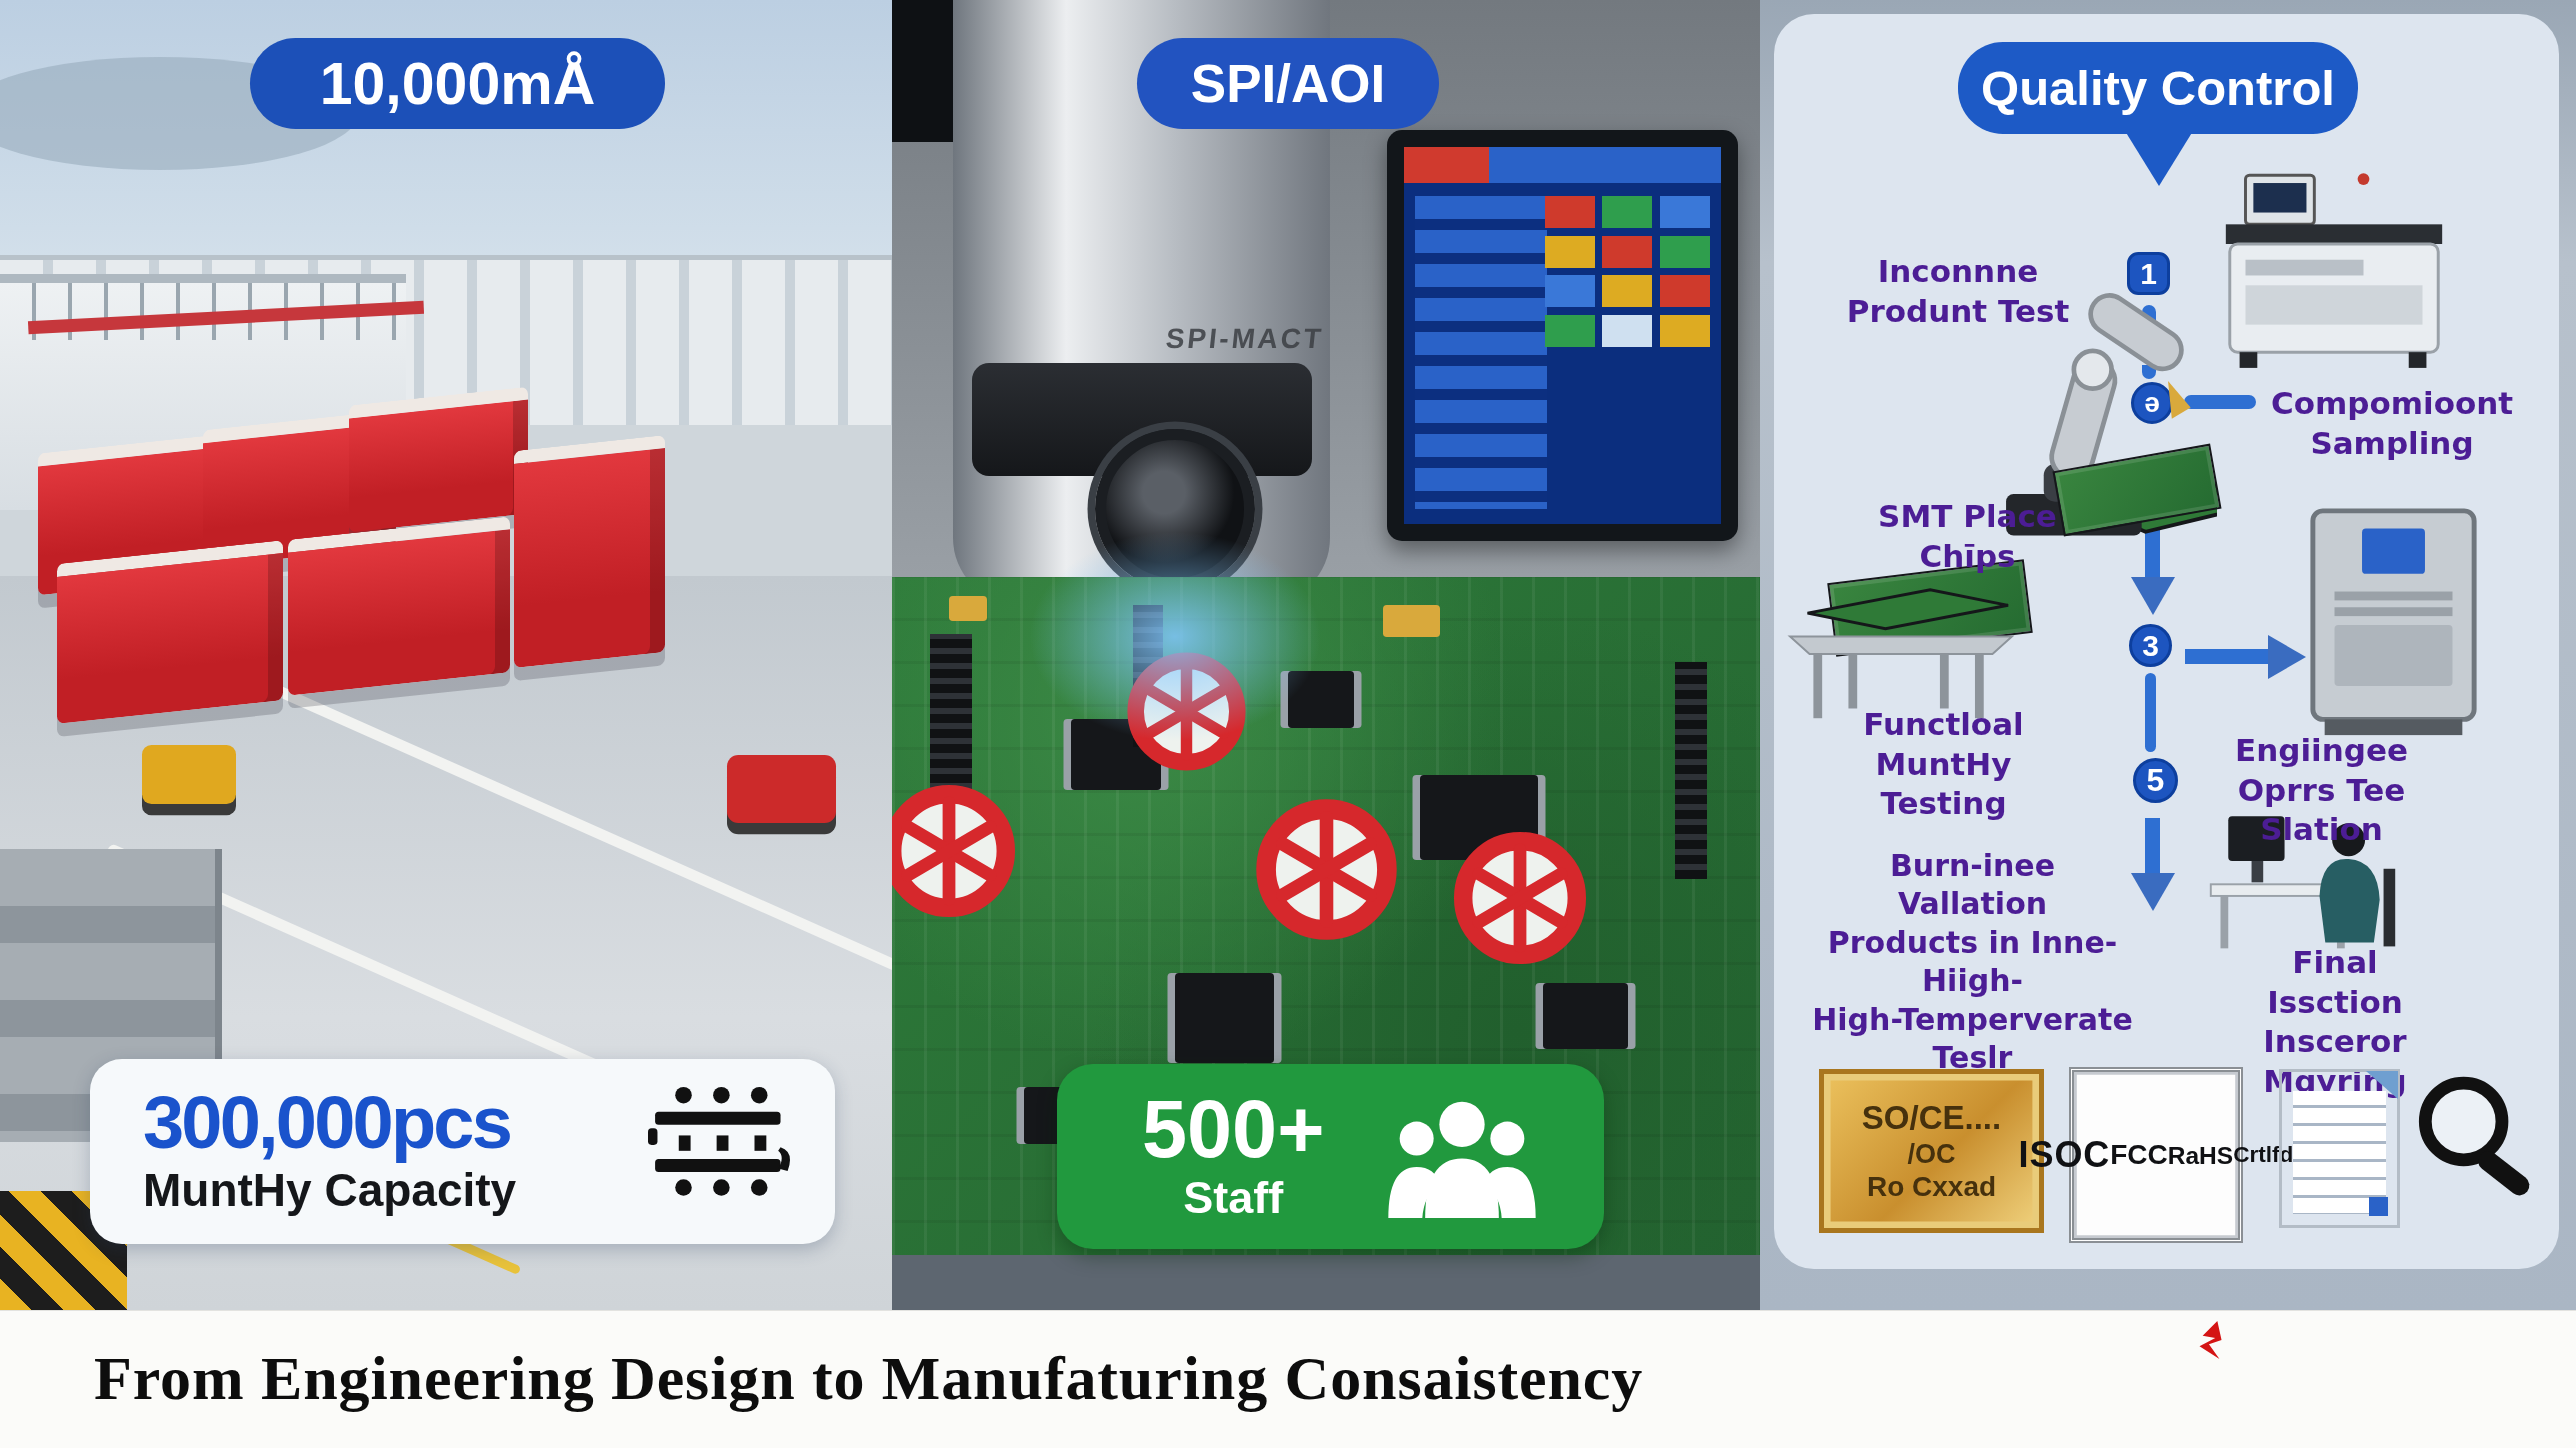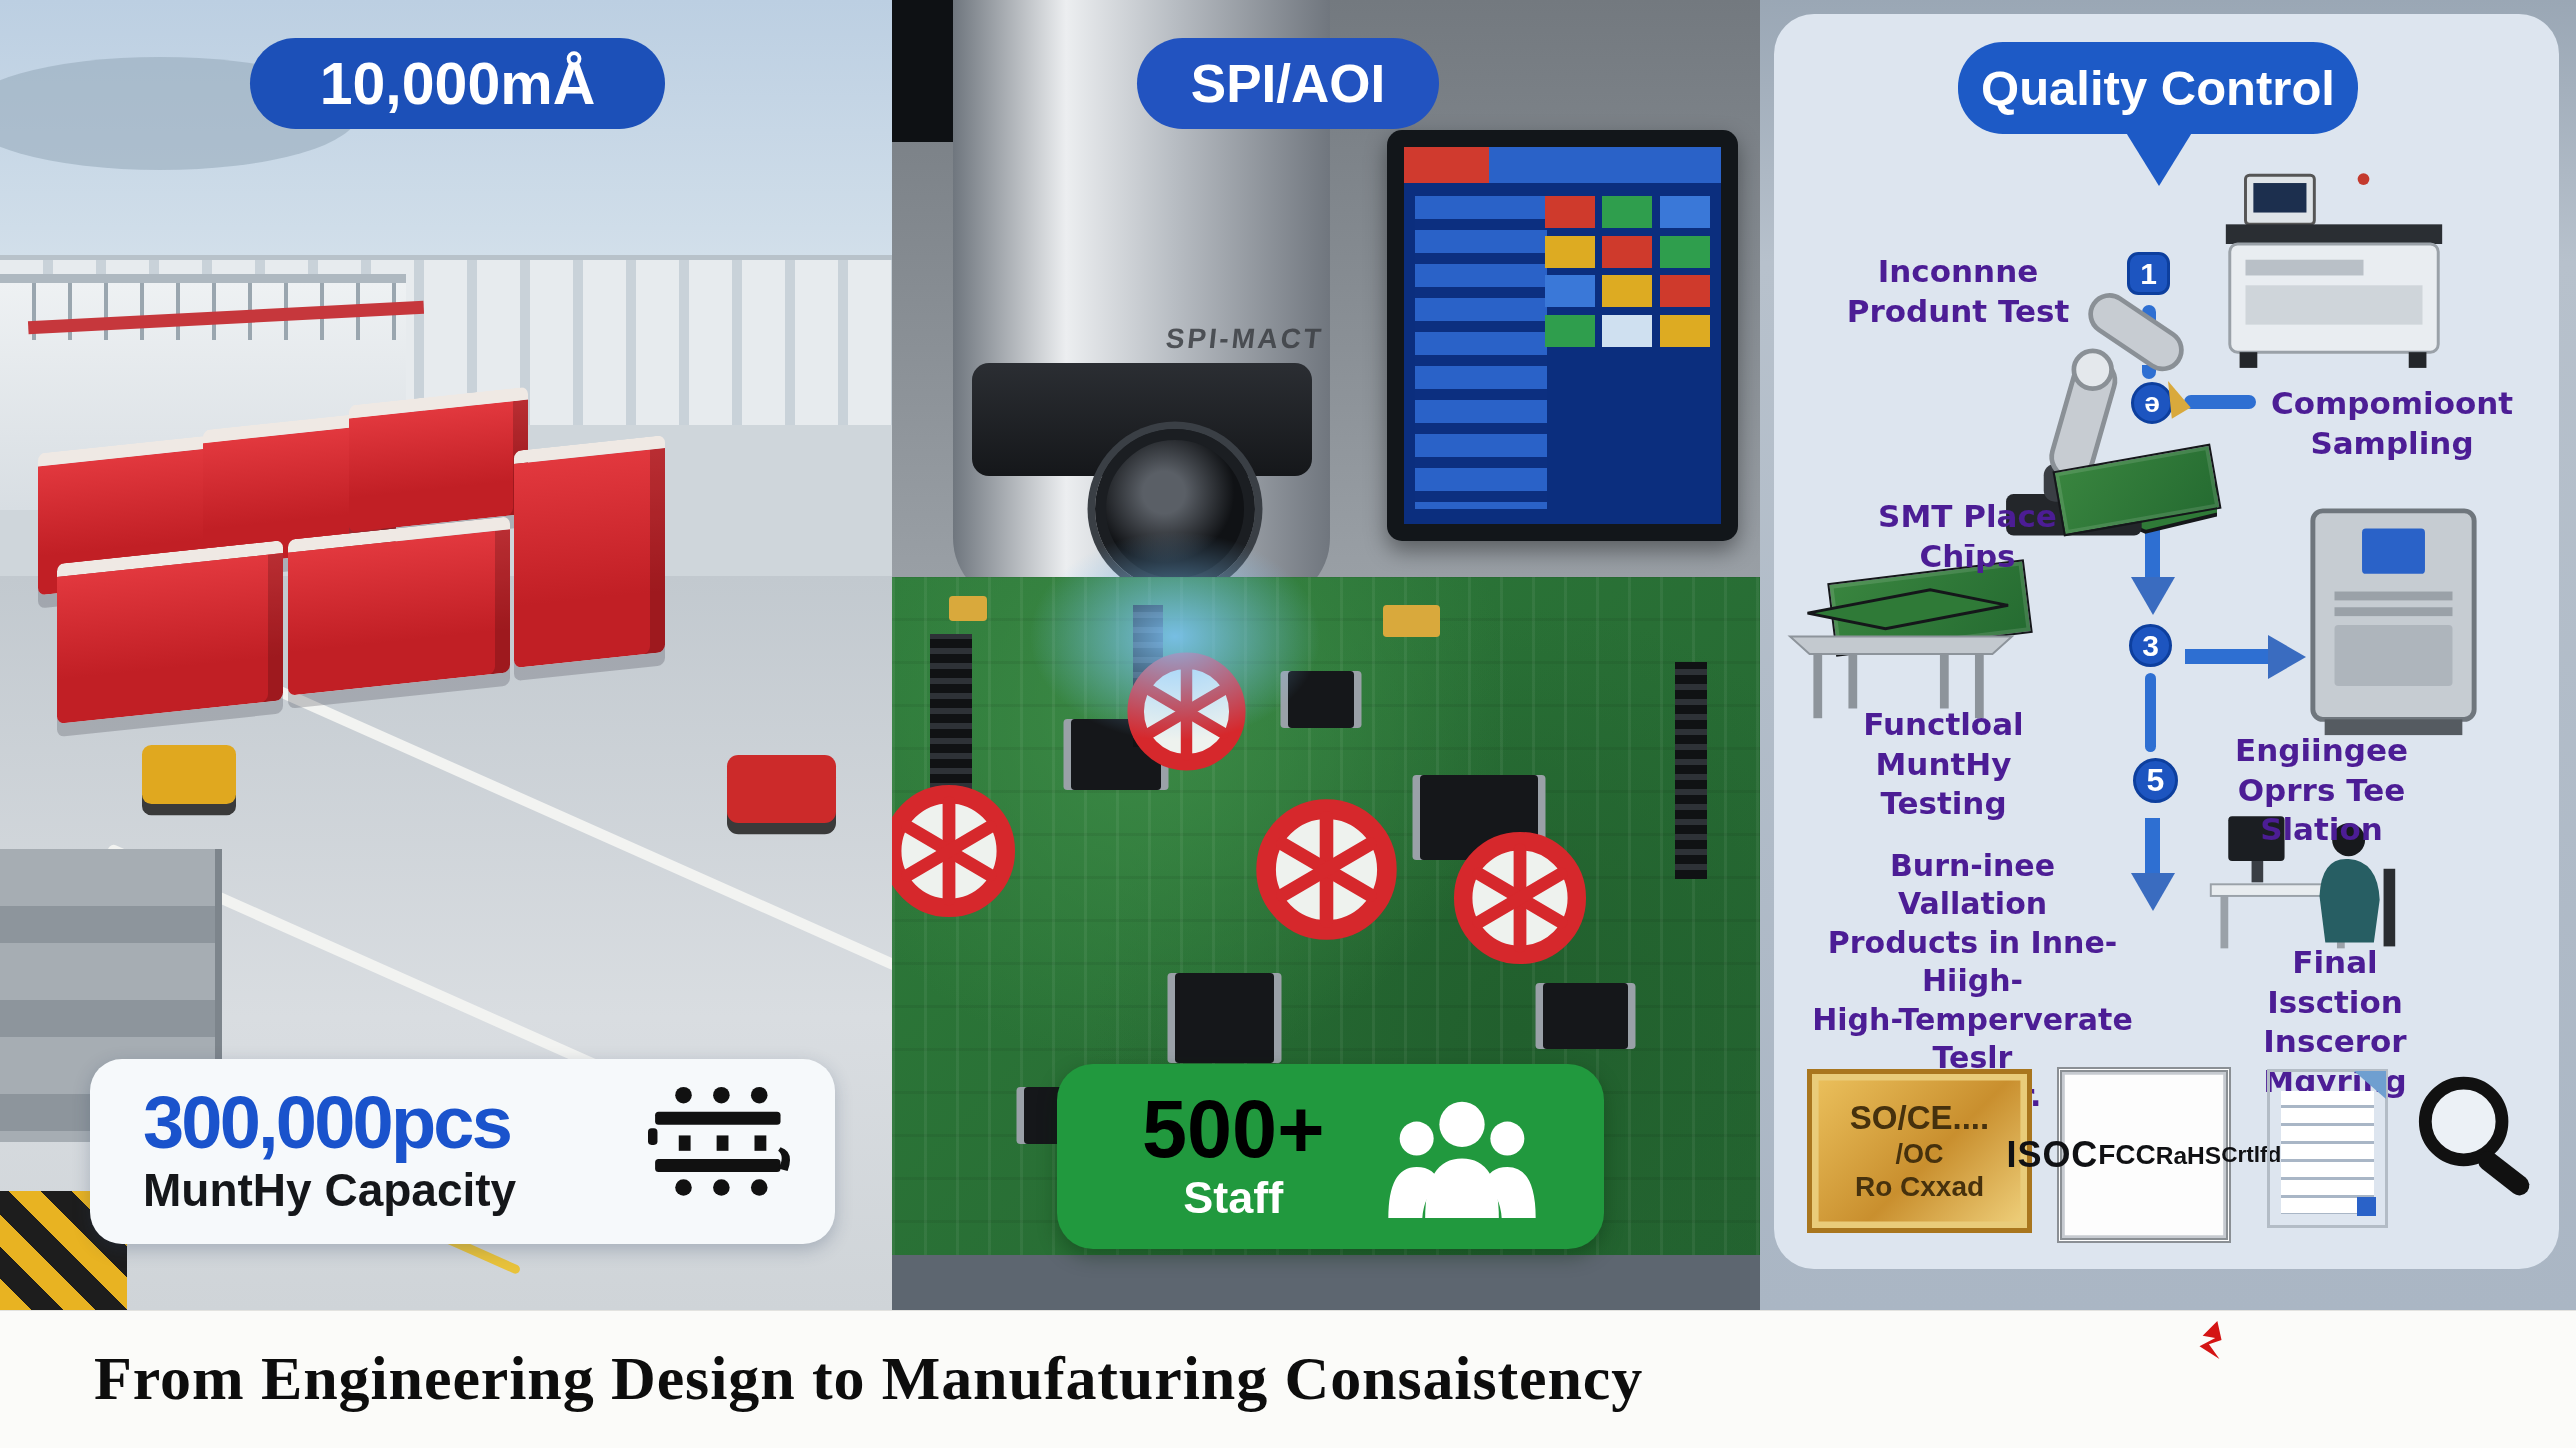--- a/index.html
+++ b/index.html
@@ -120,21 +120,21 @@
   .t1{left:231px;top:71px;width:127px;height:127px}
   .t2{left:-14px;top:203px;width:142px;height:142px}
   .t3{left:359px;top:217px;width:151px;height:151px}
   .t4{left:557px;top:250px;width:142px;height:142px}
   .bench-edge { position:absolute; left:0; top:1255px; width:868px; height:55px; background:#5d6670; }
   .badge-inspect { left:245px; top:38px; width:302px; height:91px; font-size:53px; background:#2253c0; }
   .staff-badge { position:absolute; left:165px; top:1064px; width:547px; height:185px;
         background:#21993e; border-radius:36px; display:flex; align-items:center;
         justify-content:space-between; padding:9.4px 57px 9.4px 85px;
         box-shadow:0 7.5px 19px rgba(0,40,10,.35); }
-  .staff-value { font-size:81px; font-weight:700; color:#000000; line-height:1.0; text-align:center; }
+  .staff-value { font-size:81px; font-weight:700; color:#ffffff; line-height:1.0; text-align:center; }
   .staff-label { font-size:45px; font-weight:700; color:#fff; text-align:center; margin-top:1.9px; }
   .staff-icon svg { width:170px; height:132px; display:block; }
 
   
   .p-quality { left:1760px; width:816px; background:linear-gradient(180deg,#9aa7b5,#b7c1cc 20%,#aab6c4); }
   .q-card { position:absolute; left:14px; top:14px; width:785px; height:1255px;
         background:#dde5ef; border-radius:40px; }
   .badge-quality { left:184px; top:28px; width:400px; height:92px; font-size:49px; background:#1d5ac6; border-radius:45px; }
   .badge-pointer { position:absolute; left:351px; top:117px; width:0; height:0;
         border-left:34px solid transparent; border-right:34px solid transparent;
@@ -176,21 +176,21 @@
   .il-aoi    { left:442px; top:151px; width:236px; height:217px; }
   .il-robot  { left:217px; top:269px; width:226px; height:264px; }
   .il-board-a{ left:283px; top:443px; width:160px; height:66px; background:linear-gradient(135deg,#39853f,#256b31);
                border:2.8px solid #15171a; transform:rotate(-10deg); box-shadow:inset 0 0 0 3.8px rgba(255,255,255,.12); }
   .il-board-b{ left:57px;  top:557px; width:198px; height:74px; background:linear-gradient(135deg,#39853f,#256b31);
                border:2.8px solid #15171a; transform:rotate(-7deg); box-shadow:inset 0 0 0 3.8px rgba(255,255,255,.12); }
   .il-table  { left:9.4px;  top:566px; width:236px; height:146px; }
   .il-cabinet{ left:530px; top:491px; width:179px; height:236px; }
   .il-desk   { left:425px; top:781px; width:208px; height:165px; }
 
-  .cert { position:absolute; }
+  .cert { position:absolute;margin-left:12px; }
   .cert-gold { left:33px; top:1055px; width:225px; height:164px;
         background:linear-gradient(135deg,#ecc25e,#c98f2e 55%,#f0d27e);
         border:5.7px solid #a9761e; box-shadow:inset 0 0 0 6.6px #e9cc7a;
         display:flex; flex-direction:column; align-items:center; justify-content:center;
         color:#46310d; text-align:center; }
   .cert-gold .l1 { font-size:33px; font-weight:700; }
   .cert-gold .l2 { font-size:27px; font-weight:600; margin-top:1.9px; }
   .cert-gold .l3 { font-size:28px; font-weight:700; margin-top:1.9px; }
   .cert-framed { left:283px; top:1053px; width:174px; height:176px; background:#fdfdfd;
         border:5.7px double #8a8f94; box-shadow:inset 0 0 0 2.8px #c6cad0;

